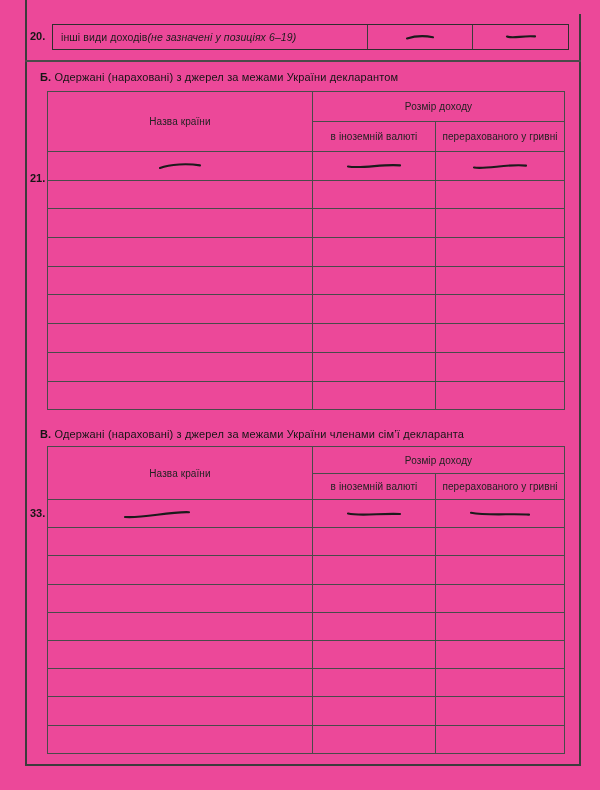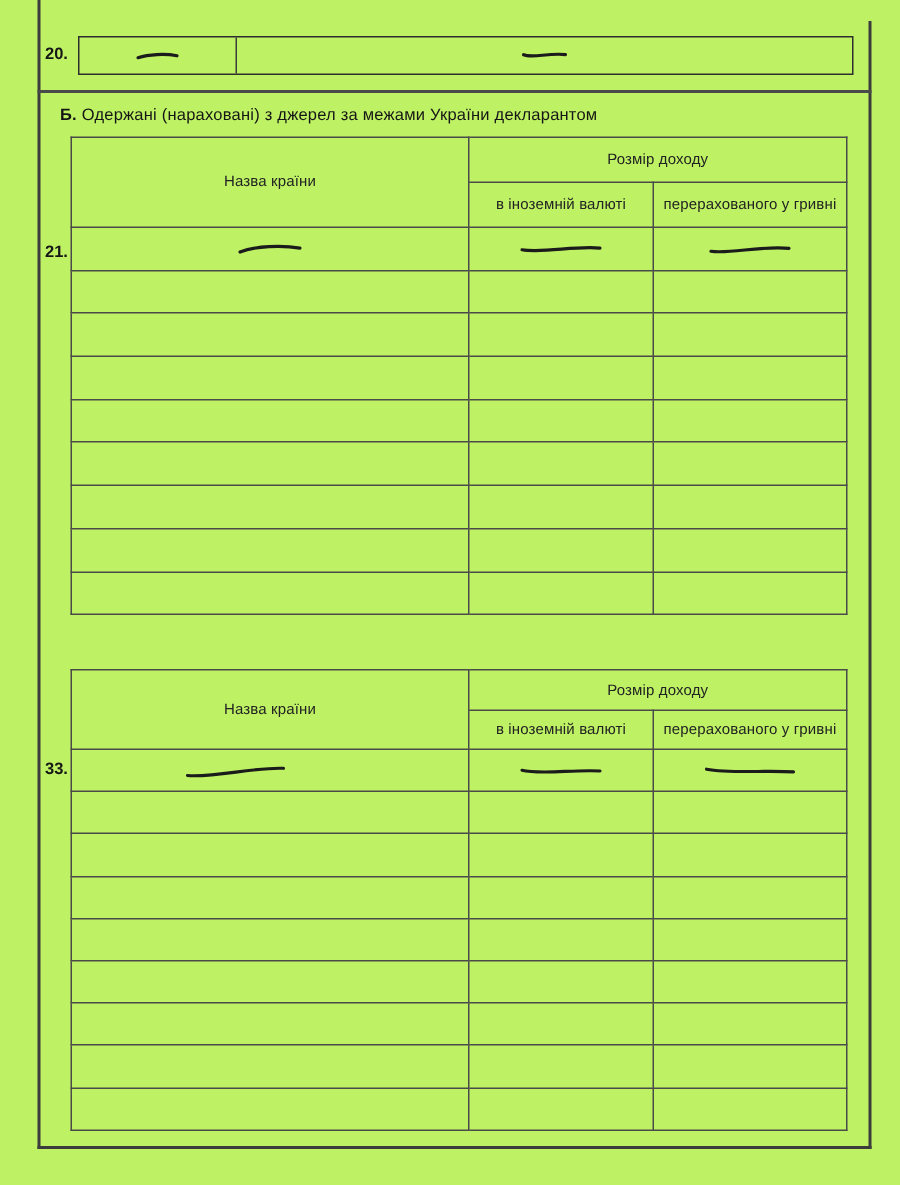--- a/index.html
+++ b/index.html
@@ -1,20 +1,20 @@
 <!DOCTYPE html>
 <html><head>
 <meta charset="utf-8">
 <style>
   * { margin:0; padding:0; box-sizing:border-box; }
   html,body { background:#e8e8e8; }
   .page {
     position:relative;
     width:600px; height:790px;
-    background:#bef264;
+    background:#ec4899;
     font-family:"Liberation Sans", "DejaVu Sans", sans-serif;
     color:#1c1c1c;
     overflow:hidden;
   }
   
   .frame-left   { position:absolute; left:25px; top:0;    width:2px;  height:766px; background:#3c3c3c; }
   .frame-right  { position:absolute; left:579px; top:14px; width:2px;  height:752px; background:#3c3c3c; }
   .frame-bottom { position:absolute; left:25px; top:764px; width:556px; height:2px;  background:#3c3c3c; }
   .divider-20   { position:absolute; left:25px; top:60px;  width:556px; height:1.5px; background:#4a4a4a; }
 
@@ -66,40 +66,44 @@
     padding:0; overflow:hidden;
   }
   table.decl td.hdr { font-size:10px; color:#222; letter-spacing:0.1px; }
   .table-b tr.h1 td { height:30px; }
   .table-b tr.h2 td { height:30px; }
   .table-b tr.body td { height:28.7px; }
   .table-v tr.h1 td { height:27px; }
   .table-v tr.h2 td { height:26px; }
   .table-v tr.body td { height:28.2px; }
 
-  .lbl-21 { top:162px; }
+  .lbl-21 { top:172px; }
   .lbl-22 { top:507px; }
 
   .dash-wrap { display:flex; align-items:center; justify-content:center; }
   .dash-wrap svg { display:block; }
   .dash-stroke { fill:none; stroke:#1b1b1b; stroke-width:2.1; stroke-linecap:round; }
   .shift-left { justify-content:flex-start; padding-left:75px; }
 </style>
 </head>
 <body>
 
 <div class="page">
 
   <div class="frame-left"></div>
   <div class="frame-right"></div>
   <div class="frame-bottom"></div>
   <div class="divider-20"></div>
 
   <div class="item-number" style="top:30px;">20.</div>
   <div class="row20">
+    <div class="desc">
+      <span>інші види доходів </span>
+        <span class="it">(не зазначені у позиціях 6–19)</span>
+    </div>
     <div class="val val1 dash-wrap">
       <svg width="30" height="12" viewBox="0 0 30 12">
           <path class="dash-stroke" d="M2,7.5 C9,5.2 20,4.6 28,6.2"></path>
         </svg>
     </div>
     <div class="val val2 dash-wrap">
       <svg width="32" height="12" viewBox="0 0 32 12">
           <path class="dash-stroke" d="M2,5.5 C8,8 18,4.2 30,5.4"></path>
         </svg>
     </div>
@@ -185,20 +189,23 @@
           <td></td>
         </tr>
     <tr class="body">
           <td></td>
           <td></td>
           <td></td>
         </tr>
   </tbody>
     </table>
 
+  <div class="sec-title title-v">
+    <span class="ltr">В.</span><span> Одержані (нараховані) з джерел за межами України членами сім’ї декларанта</span>
+  </div>
 
   <div class="item-number lbl-22">33.</div>
 
   <table class="decl table-v">
     <colgroup>
         <col style="width:265px">
         <col style="width:123px">
         <col style="width:129px">
       </colgroup>
     <tbody>

